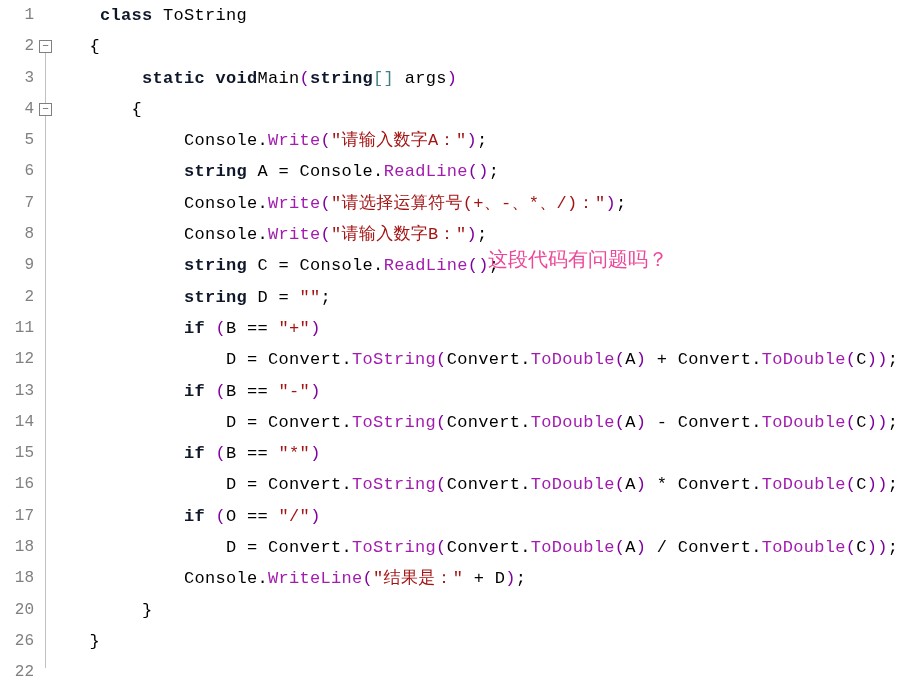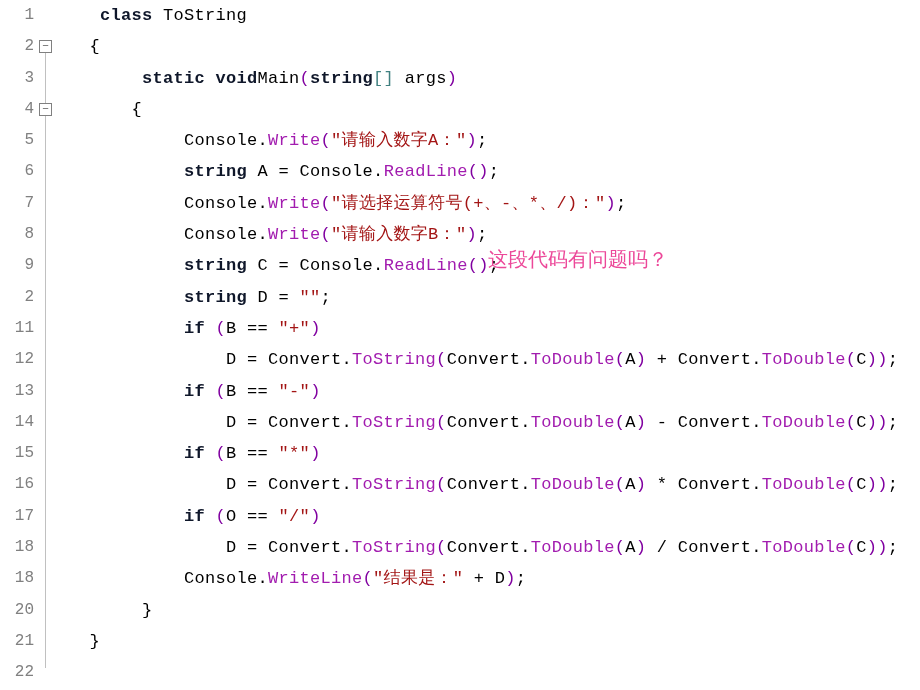--- a/index.html
+++ b/index.html
@@ -102,21 +102,21 @@
     <div class="gutter-line">11</div>
     <div class="gutter-line">12</div>
     <div class="gutter-line">13</div>
     <div class="gutter-line">14</div>
     <div class="gutter-line">15</div>
     <div class="gutter-line">16</div>
     <div class="gutter-line">17</div>
     <div class="gutter-line">18</div>
     <div class="gutter-line">18</div>
     <div class="gutter-line">20</div>
-    <div class="gutter-line">21</div>
+    <div class="gutter-line">26</div>
     <div class="gutter-line">22</div>
   </div>
 
   <div class="fold-col">
     <div class="fold-line" style="top:53px;height:615px"></div>
     <div class="fold-box" style="top:40px">−</div>
     <div class="fold-box" style="top:103px">−</div>
   </div>
 
   <div class="code-area">

